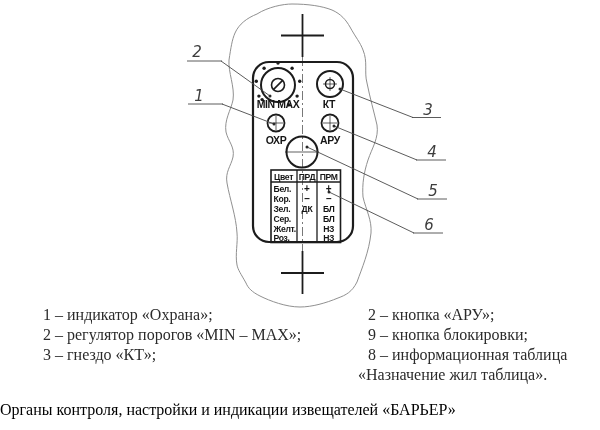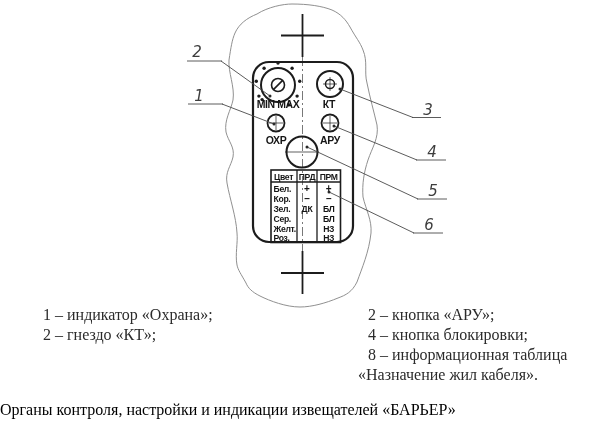--- a/index.html
+++ b/index.html
@@ -203,25 +203,26 @@
     <text class="callout-num" x="197" y="57" text-anchor="middle">2</text>
     <text class="callout-num" x="199" y="101" text-anchor="middle">1</text>
     <text class="callout-num" x="428" y="114.5" text-anchor="middle">3</text>
     <text class="callout-num" x="432" y="157" text-anchor="middle">4</text>
     <text class="callout-num" x="433" y="196" text-anchor="middle">5</text>
     <text class="callout-num" x="429" y="230" text-anchor="middle">6</text>
   </svg>
 
   <div class="legend legend-left">
     <div>1 – индикатор «Охрана»;</div>
-    <div>2 – гнездо «КТ»;</div>
+    <div>2 – регулятор порогов «MIN – MAX»;</div>
+    <div>3 – гнездо «КТ»;</div>
   </div>
 
   <div class="legend legend-right">
     <div>2 – кнопка «АРУ»;</div>
-    <div>4 – кнопка блокировки;</div>
+    <div>9 – кнопка блокировки;</div>
     <div>8 – информационная таблица</div>
-    <div class="wrap-line">«Назначение жил кабеля».</div>
+    <div class="wrap-line">«Назначение жил таблица».</div>
   </div>
 
   <div class="caption">Органы контроля, настройки и индикации извещателей «БАРЬЕР»</div>
 
 </div>
 
 </body></html>

